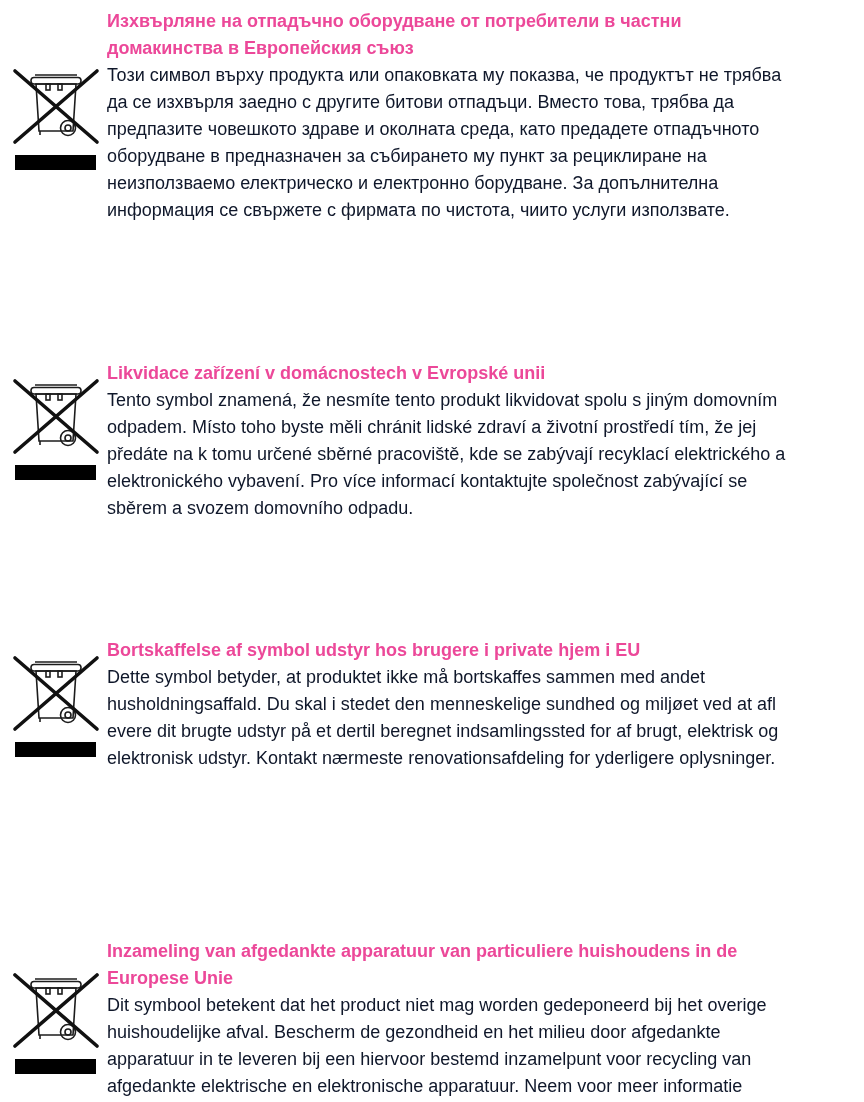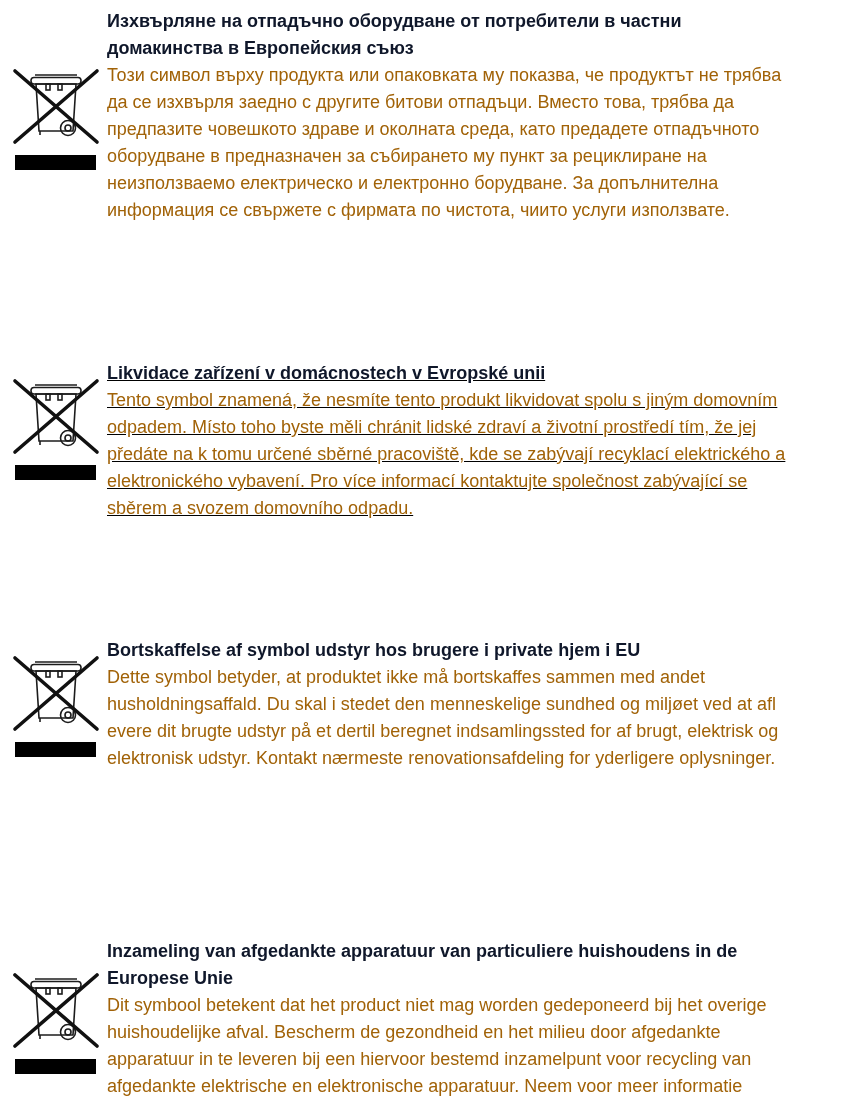--- a/index.html
+++ b/index.html
@@ -15,21 +15,21 @@
     font-family: "Liberation Sans", sans-serif;
     color: #000000;
     overflow: hidden;
   }
   .notice {
     position: absolute;
     left: 0;
     width: 864px;
   }
   .s1 { top: 8px; }
-  .s2 { top: 360px; text-decoration: underline; }
+  .s2 { top: 360px; }
   .s3 { top: 637px; }
   .s4 { top: 938px; }
 
   .icon-block {
     position: absolute;
     left: 12px;
     width: 90px;
   }
   .s1 .icon-block { top: 59px; }
   .s2 .icon-block { top: 17px; }
@@ -51,29 +51,29 @@
   .text-col {
     margin-left: 107px;
     width: 690px;
   }
   .notice h2 {
     margin: 0;
     padding: 0;
     font-size: 18px;
     line-height: 27px;
     font-weight: bold;
-    color: #0f172a;
+    color: #ec4899;
   }
   .notice p {
     margin: 0;
     padding: 0;
     font-size: 18px;
     line-height: 27px;
     font-weight: normal;
-    color: #a16207;
+    color: #0f172a;
   }
 </style>
 </head>
 <body>
 
 <div class="page">
 
   <section class="notice s1">
     <div class="icon-block">
       <svg class="bin-svg" viewBox="0 0 88 80" aria-hidden="true">

